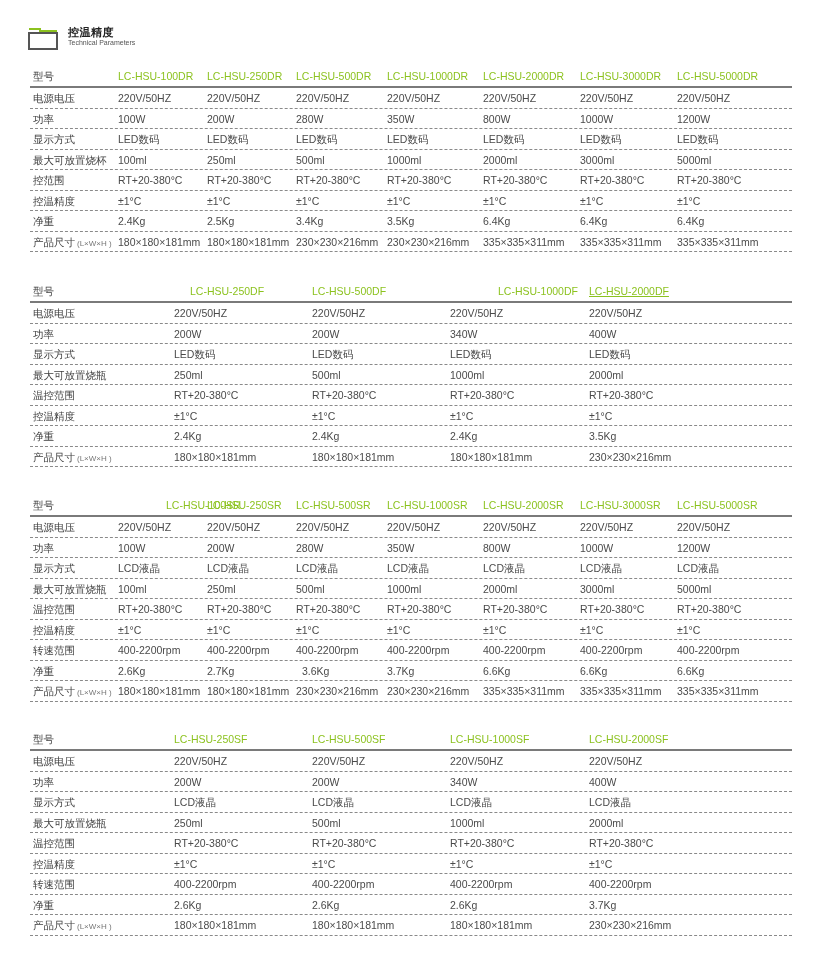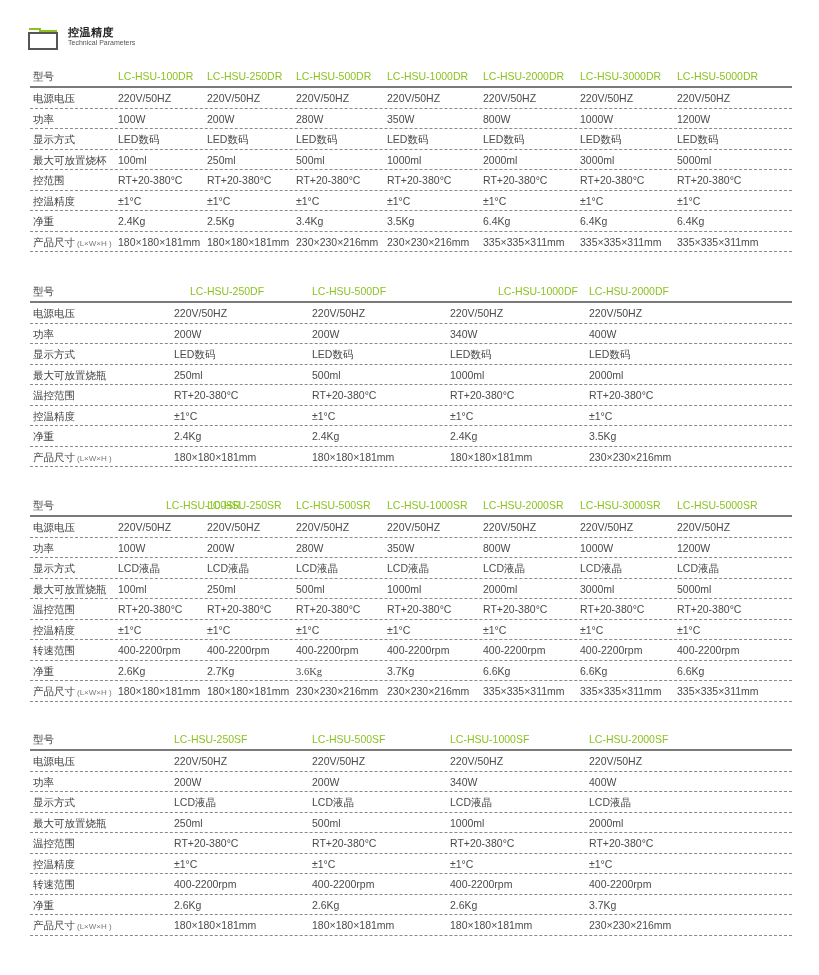--- a/index.html
+++ b/index.html
@@ -127,21 +127,21 @@
         <span class="cell" style="left: 550px;">335×335×311mm</span>
         <span class="cell" style="left: 647px;">335×335×311mm</span>
       </div>
     </div>
     <div class="spec-table" style="top: 281px;">
       <div class="row head">
         <span class="cell label-cell">型号</span>
         <span class="cell model-cell" style="left: 144px; margin-left: 16px;">LC-HSU-250DF</span>
         <span class="cell model-cell" style="left: 282px;">LC-HSU-500DF</span>
         <span class="cell model-cell" style="left: 420px; margin-left: 48px;">LC-HSU-1000DF</span>
-        <span class="cell model-cell" style="left: 559px;">LC-HSU-2000DF</span>
+        <span class="cell model-cell" style="left: 559px; text-decoration: underline;">LC-HSU-2000DF</span>
       </div>
       <div class="row">
         <span class="cell label-cell"><span>电源电压</span></span>
         <span class="cell" style="left: 144px;">220V/50HZ</span>
         <span class="cell" style="left: 282px;">220V/50HZ</span>
         <span class="cell" style="left: 420px;">220V/50HZ</span>
         <span class="cell" style="left: 559px;">220V/50HZ</span>
       </div>
       <div class="row">
         <span class="cell label-cell"><span>功率</span></span>
@@ -271,21 +271,21 @@
         <span class="cell" style="left: 266px;">400-2200rpm</span>
         <span class="cell" style="left: 357px;">400-2200rpm</span>
         <span class="cell" style="left: 453px;">400-2200rpm</span>
         <span class="cell" style="left: 550px;">400-2200rpm</span>
         <span class="cell" style="left: 647px;">400-2200rpm</span>
       </div>
       <div class="row">
         <span class="cell label-cell"><span>净重</span></span>
         <span class="cell" style="left: 88px;">2.6Kg</span>
         <span class="cell" style="left: 177px;">2.7Kg</span>
-        <span class="cell" style="left: 266px; font-family: Liberation Serif, serif;">3.6Kg</span>
+        <span class="cell" style="left: 272px;">3.6Kg</span>
         <span class="cell" style="left: 357px;">3.7Kg</span>
         <span class="cell" style="left: 453px;">6.6Kg</span>
         <span class="cell" style="left: 550px;">6.6Kg</span>
         <span class="cell" style="left: 647px;">6.6Kg</span>
       </div>
       <div class="row">
         <span class="cell label-cell"><span>产品尺寸</span><span class="unit-hint">(L×W×H )</span></span>
         <span class="cell" style="left: 88px;">180×180×181mm</span>
         <span class="cell" style="left: 177px;">180×180×181mm</span>
         <span class="cell" style="left: 266px;">230×230×216mm</span>

